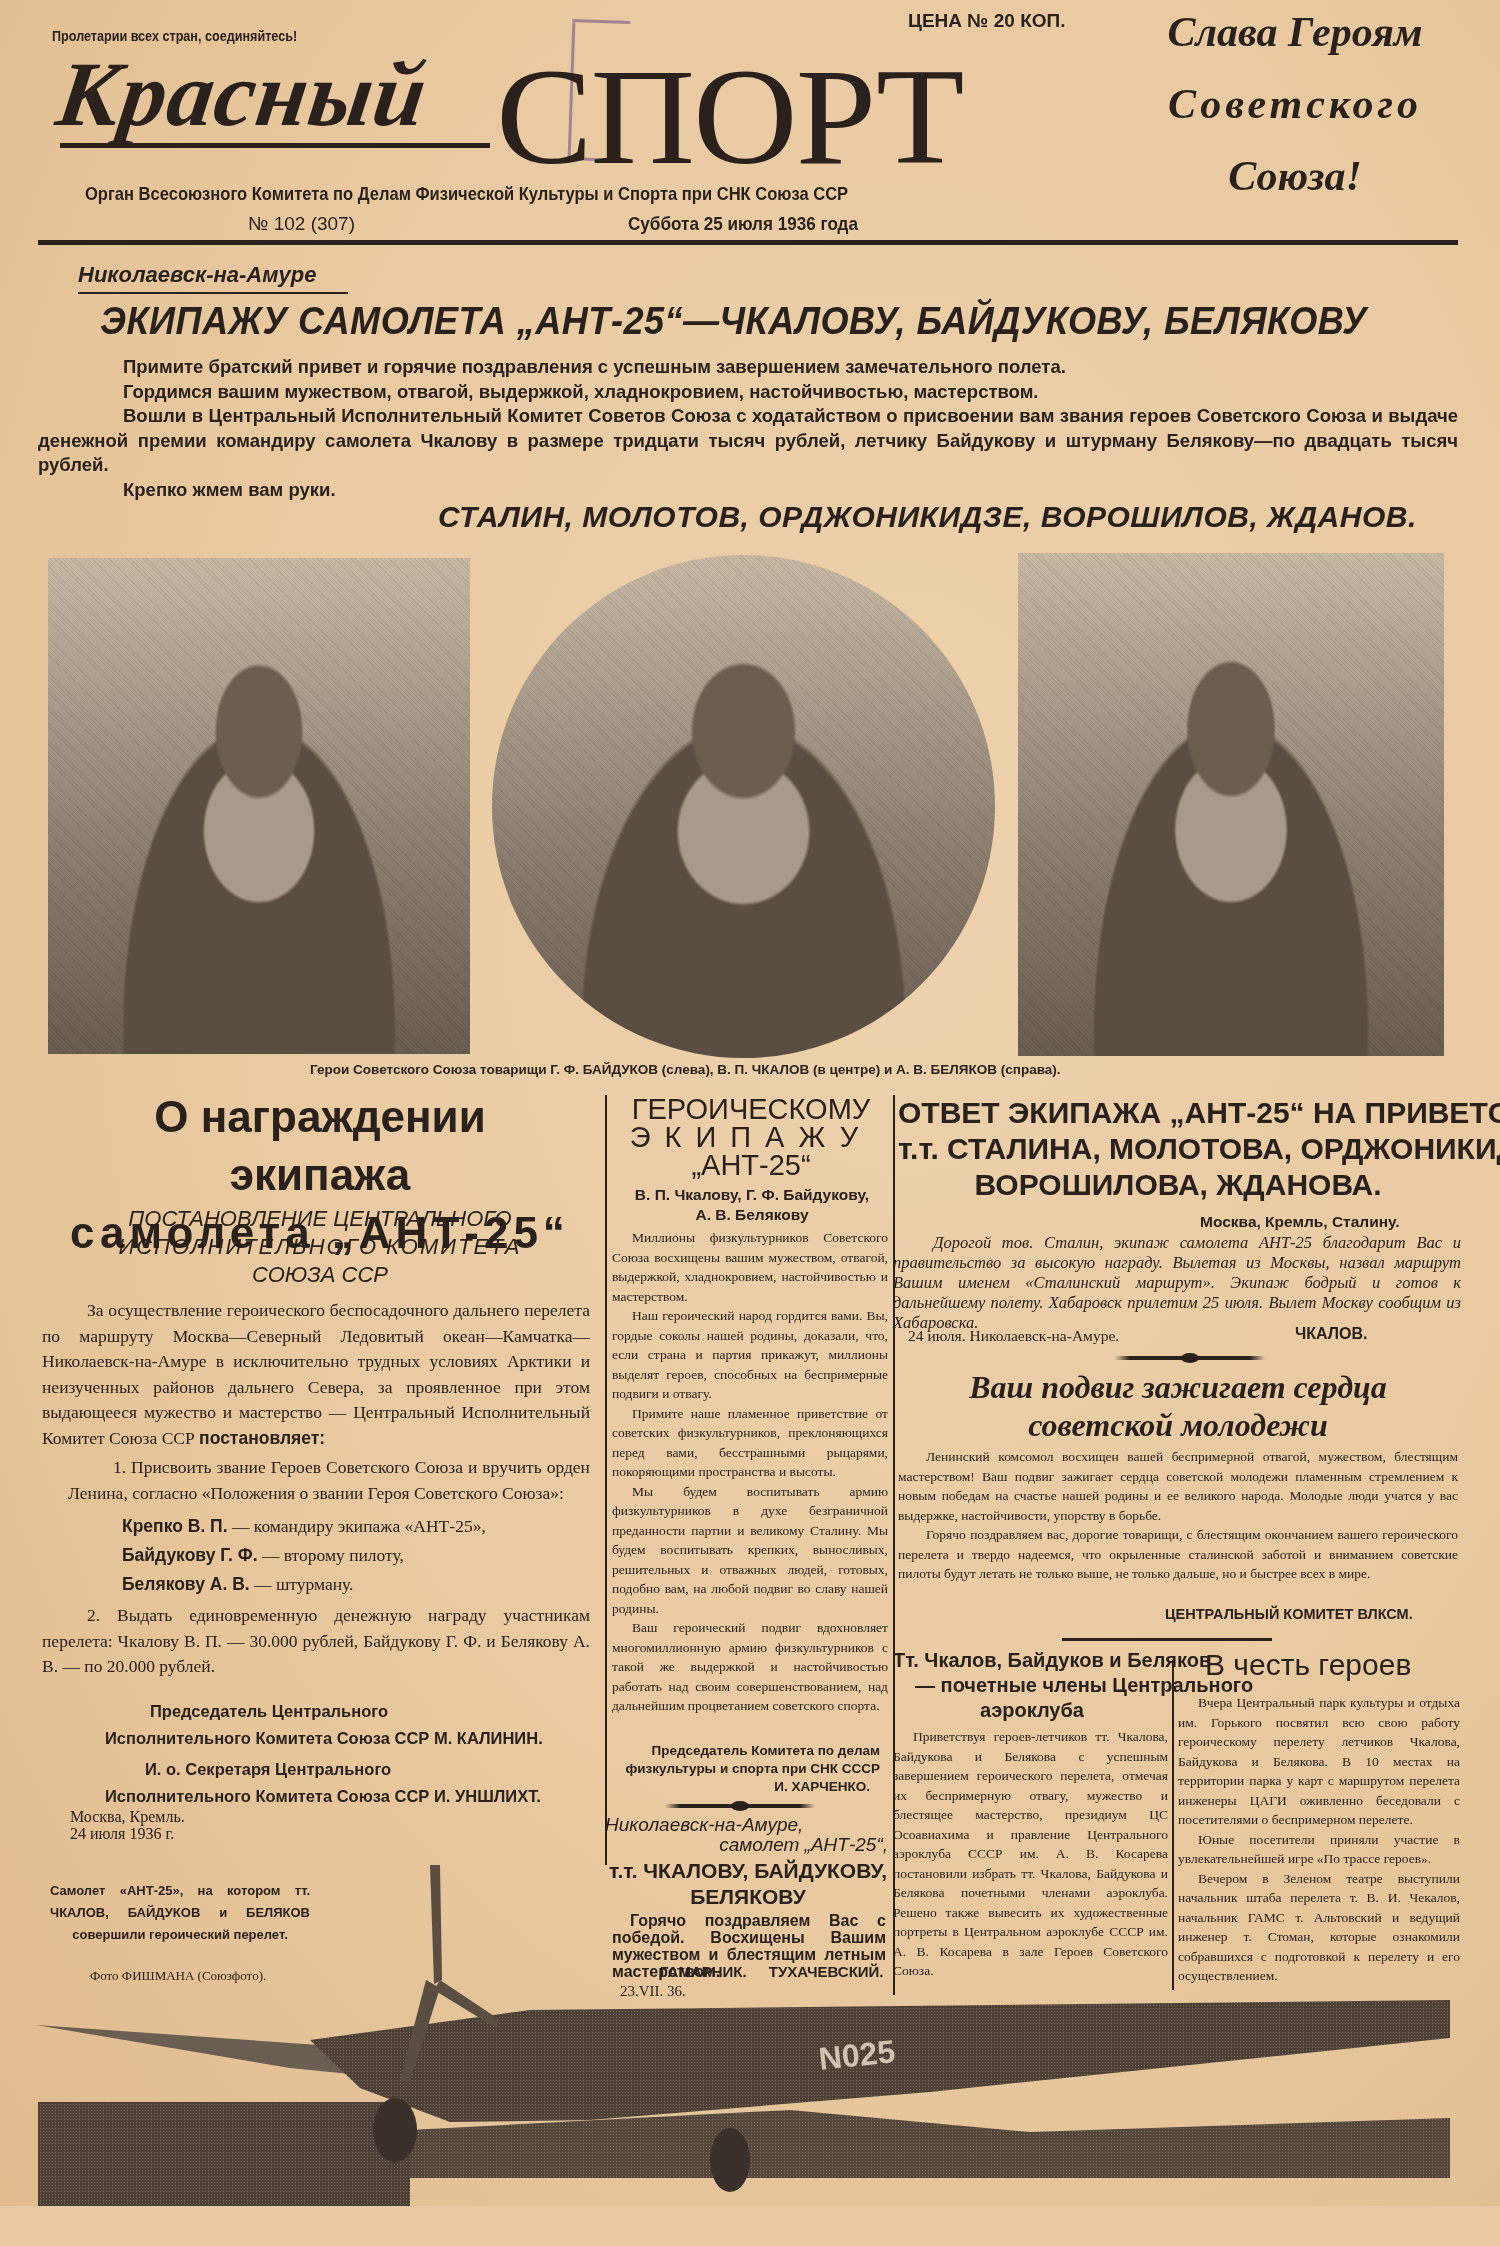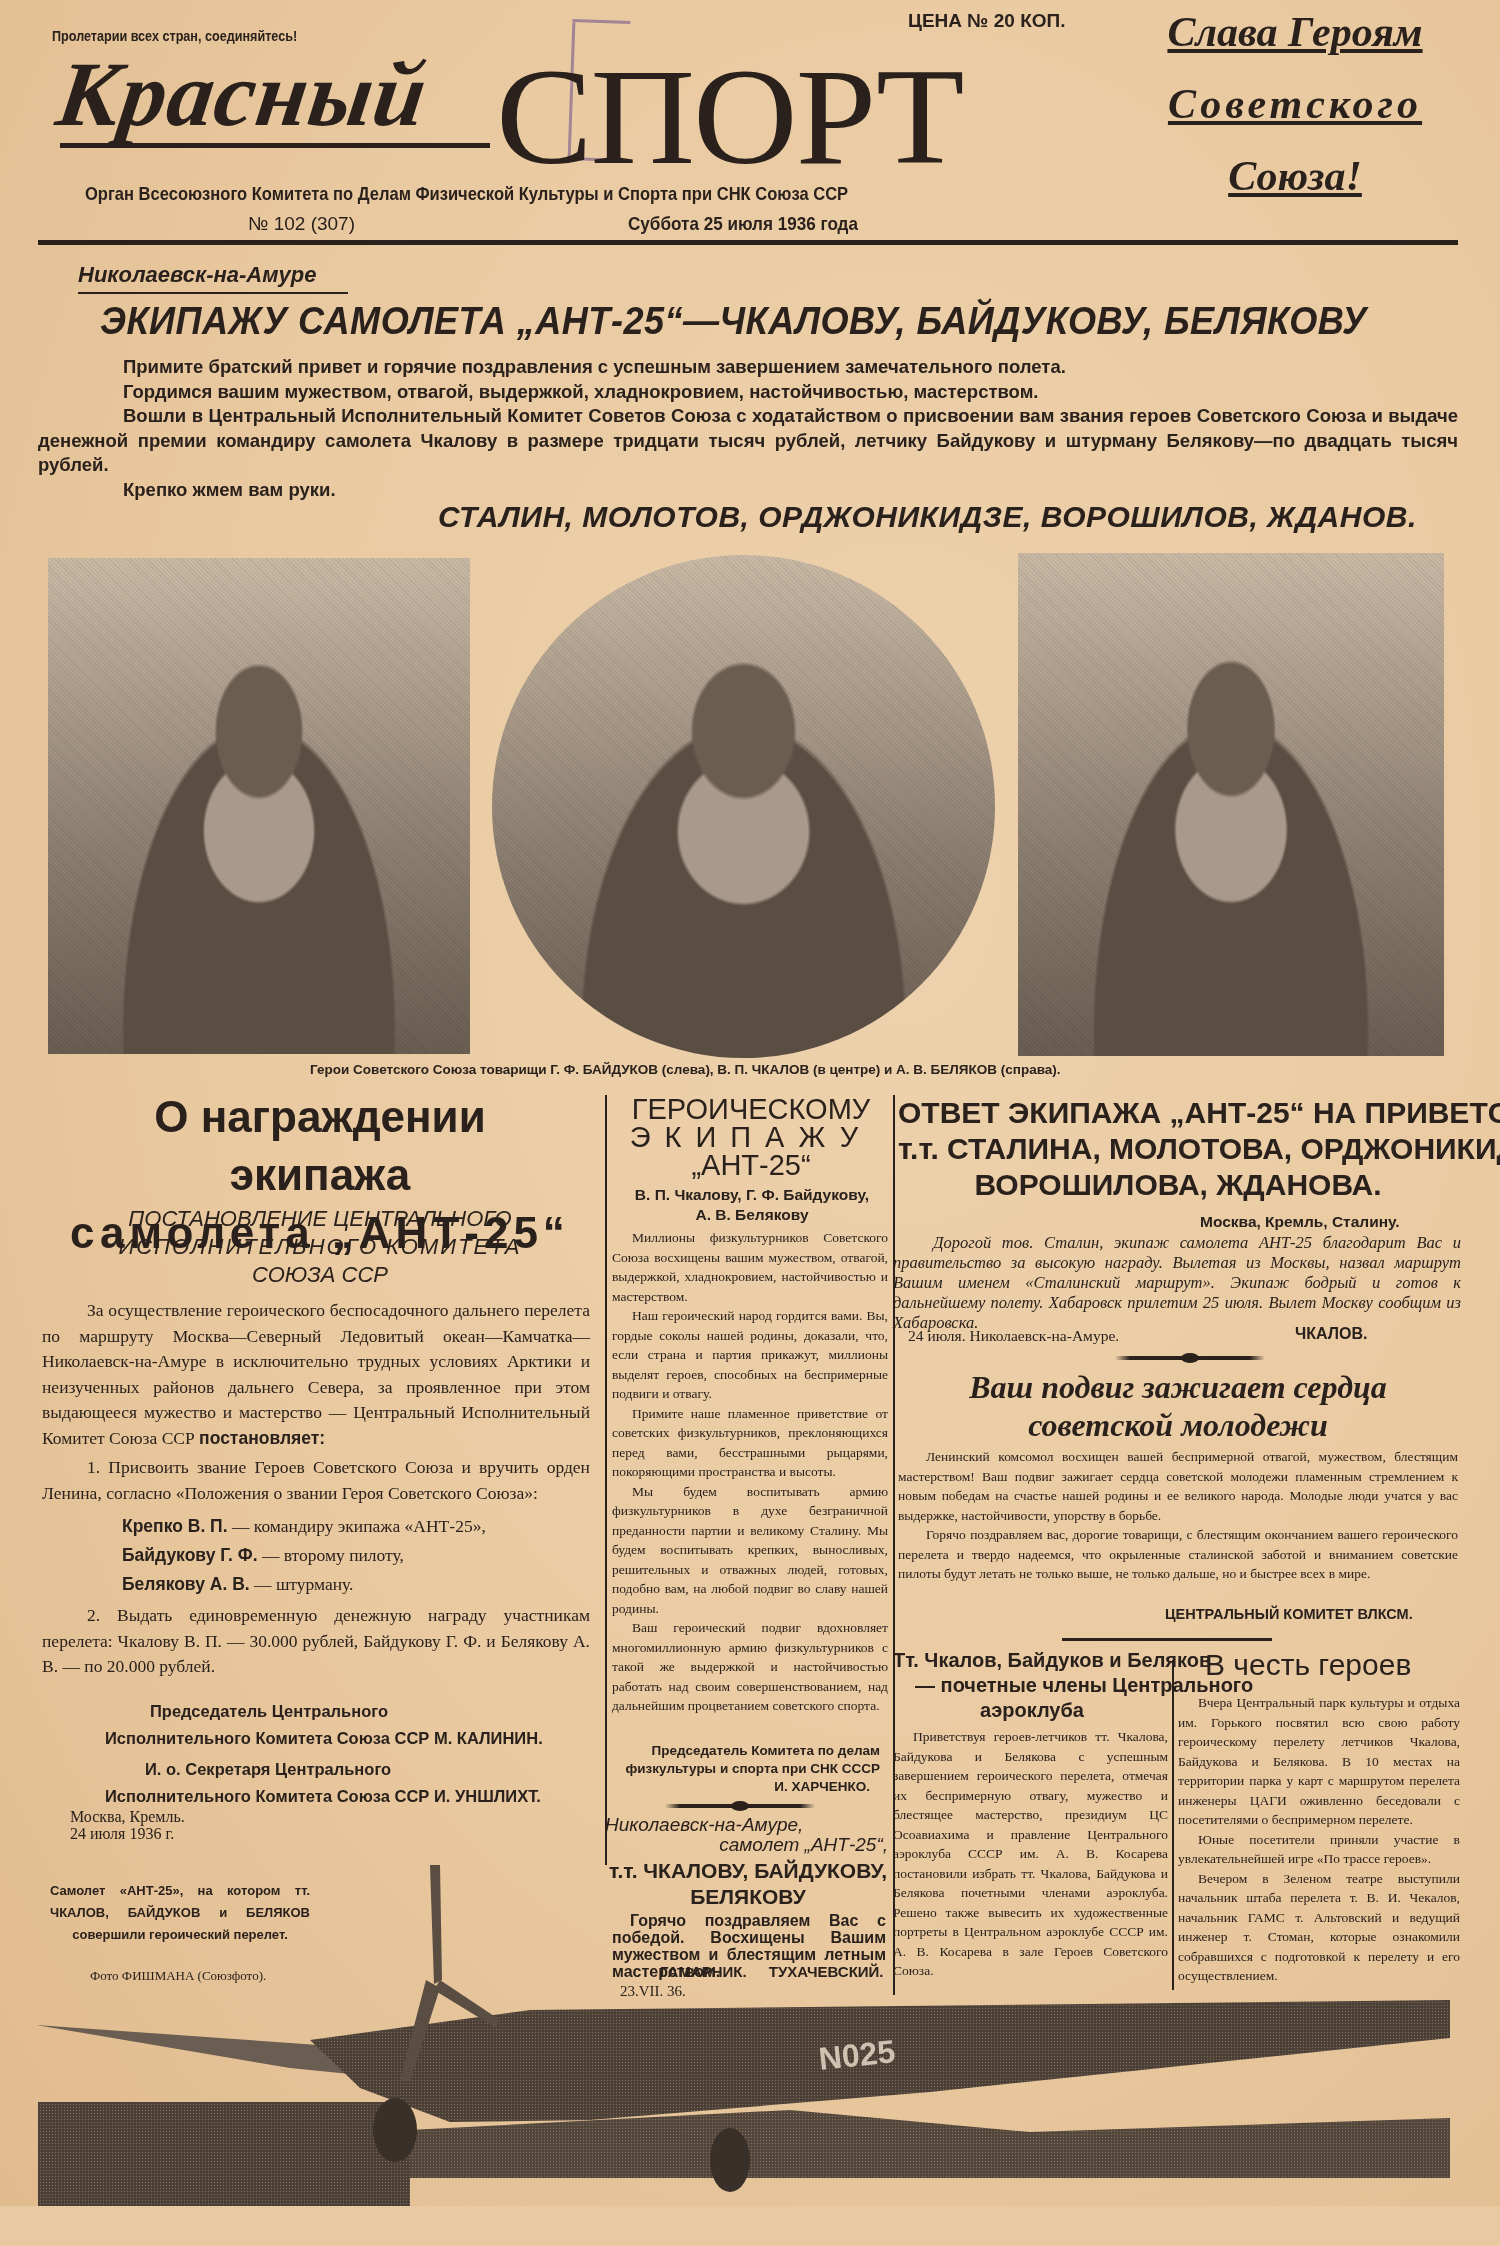--- a/index.html
+++ b/index.html
@@ -39,21 +39,21 @@
   <div class="abs" style="left:570px;top:20px;width:55px;height:135px;border:3px solid rgba(107,74,138,.55);border-right:none;transform:rotate(2deg);"></div>
 
   <div class="abs serif b i" style="left:58px;top:48px;font-size:92px;letter-spacing:1px;transform:skewX(-8deg);line-height:1;">Красный</div>
   <div class="rule" style="left:60px;top:143px;width:430px;height:5px;"></div>
   <div class="abs serif" style="left:496px;top:48px;font-size:138px;line-height:1;letter-spacing:-2px;transform:scaleX(1.05);transform-origin:left top;">СПОРТ</div>
 
   <div class="abs cond b" style="left:85px;top:183px;font-size:19px;transform:scaleX(.87);transform-origin:left top;white-space:nowrap;">Орган Всесоюзного Комитета по Делам Физической Культуры и Спорта при СНК Союза ССР</div>
   <div class="abs cond" style="left:248px;top:213px;font-size:19px;">№ 102 (307)</div>
   <div class="abs cond b" style="left:628px;top:213px;font-size:19px;transform:scaleX(.9);transform-origin:left top;">Суббота 25 июля 1936 года</div>
 
-  <div class="abs serif b i" style="left:1115px;top:6px;font-size:42px;line-height:52px;text-align:center;width:360px;text-decoration:underline;">
+  <div class="abs serif b i" style="left:1115px;top:6px;font-size:42px;line-height:52px;text-align:center;width:360px;">
     <div>Слава Героям</div>
     <div style="letter-spacing:4px;margin-top:20px;">Советского</div>
     <div style="margin-top:20px;">Союза!</div>
   </div>
 
   <div class="rule" style="left:38px;top:240px;width:1420px;height:5px;"></div>
 
   <div class="abs cond b i" style="left:78px;top:262px;font-size:22px;">Николаевск-на-Амуре</div>
   <div class="rule" style="left:78px;top:292px;width:270px;height:2px;"></div>
   <div class="abs cond b i" style="left:100px;top:300px;font-size:38px;white-space:nowrap;transform:scaleX(.95);transform-origin:left top;letter-spacing:.5px;">ЭКИПАЖУ САМОЛЕТА „АНТ-25“—ЧКАЛОВУ, БАЙДУКОВУ, БЕЛЯКОВУ</div>
@@ -85,21 +85,21 @@
     <div>О награждении экипажа</div>
     <div style="letter-spacing:5px;">самолета „АНТ-25“</div>
   </div>
   <div class="abs sans i" style="left:60px;top:1205px;width:520px;text-align:center;font-size:22px;line-height:28px;">
     <div>ПОСТАНОВЛЕНИЕ ЦЕНТРАЛЬНОГО</div>
     <div style="letter-spacing:2px;">ИСПОЛНИТЕЛЬНОГО КОМИТЕТА</div>
     <div>СОЮЗА ССР</div>
   </div>
   <div class="abs serif col-text just" style="left:42px;top:1298px;width:548px;font-size:17.5px;line-height:25.5px;">
     <p class="indent" style="text-indent:45px;"><span>За осуществление героического беспосадочного дальнего перелета по маршруту Москва—Северный Ледовитый океан—Камчатка—Николаевск-на-Амуре в исключительно трудных условиях Арктики и неизученных районов дальнего Севера, за проявленное при этом выдающееся мужество и мастерство — Центральный Исполнительный Комитет Союза ССР</span> <span class="sans b">постановляет:</span></p>
-    <p style="text-indent:45px;margin-top:4px;">1. Присвоить звание Героев Советского Союза и вручить орден Ленина, согласно «Положения о звании Героя Советского Союза»:</p>
+    <p style="text-indent:45px;margin-top:4px;margin-left:26px;">1. Присвоить звание Героев Советского Союза и вручить орден Ленина, согласно «Положения о звании Героя Советского Союза»:</p>
     <div style="padding-left:80px;margin-top:6px;line-height:29px;">
       <div><span class="sans b">Крепко В. П.</span> <span>— командиру экипажа «АНТ-25»,</span></div>
       <div><span class="sans b">Байдукову Г. Ф.</span> <span>— второму пилоту,</span></div>
       <div><span class="sans b">Белякову А. В.</span> <span>— штурману.</span></div>
     </div>
     <p style="text-indent:45px;margin-top:4px;">2. Выдать единовременную денежную награду участникам перелета: Чкалову В. П. — 30.000 рублей, Байдукову Г. Ф. и Белякову А. В. — по 20.000 рублей.</p>
   </div>
   <div class="abs cond b" style="left:60px;top:1698px;width:540px;font-size:16.5px;line-height:27px;">
     <div style="padding-left:90px;">Председатель Центрального</div>
     <div style="padding-left:45px;">Исполнительного Комитета Союза ССР М. КАЛИНИН.</div>

